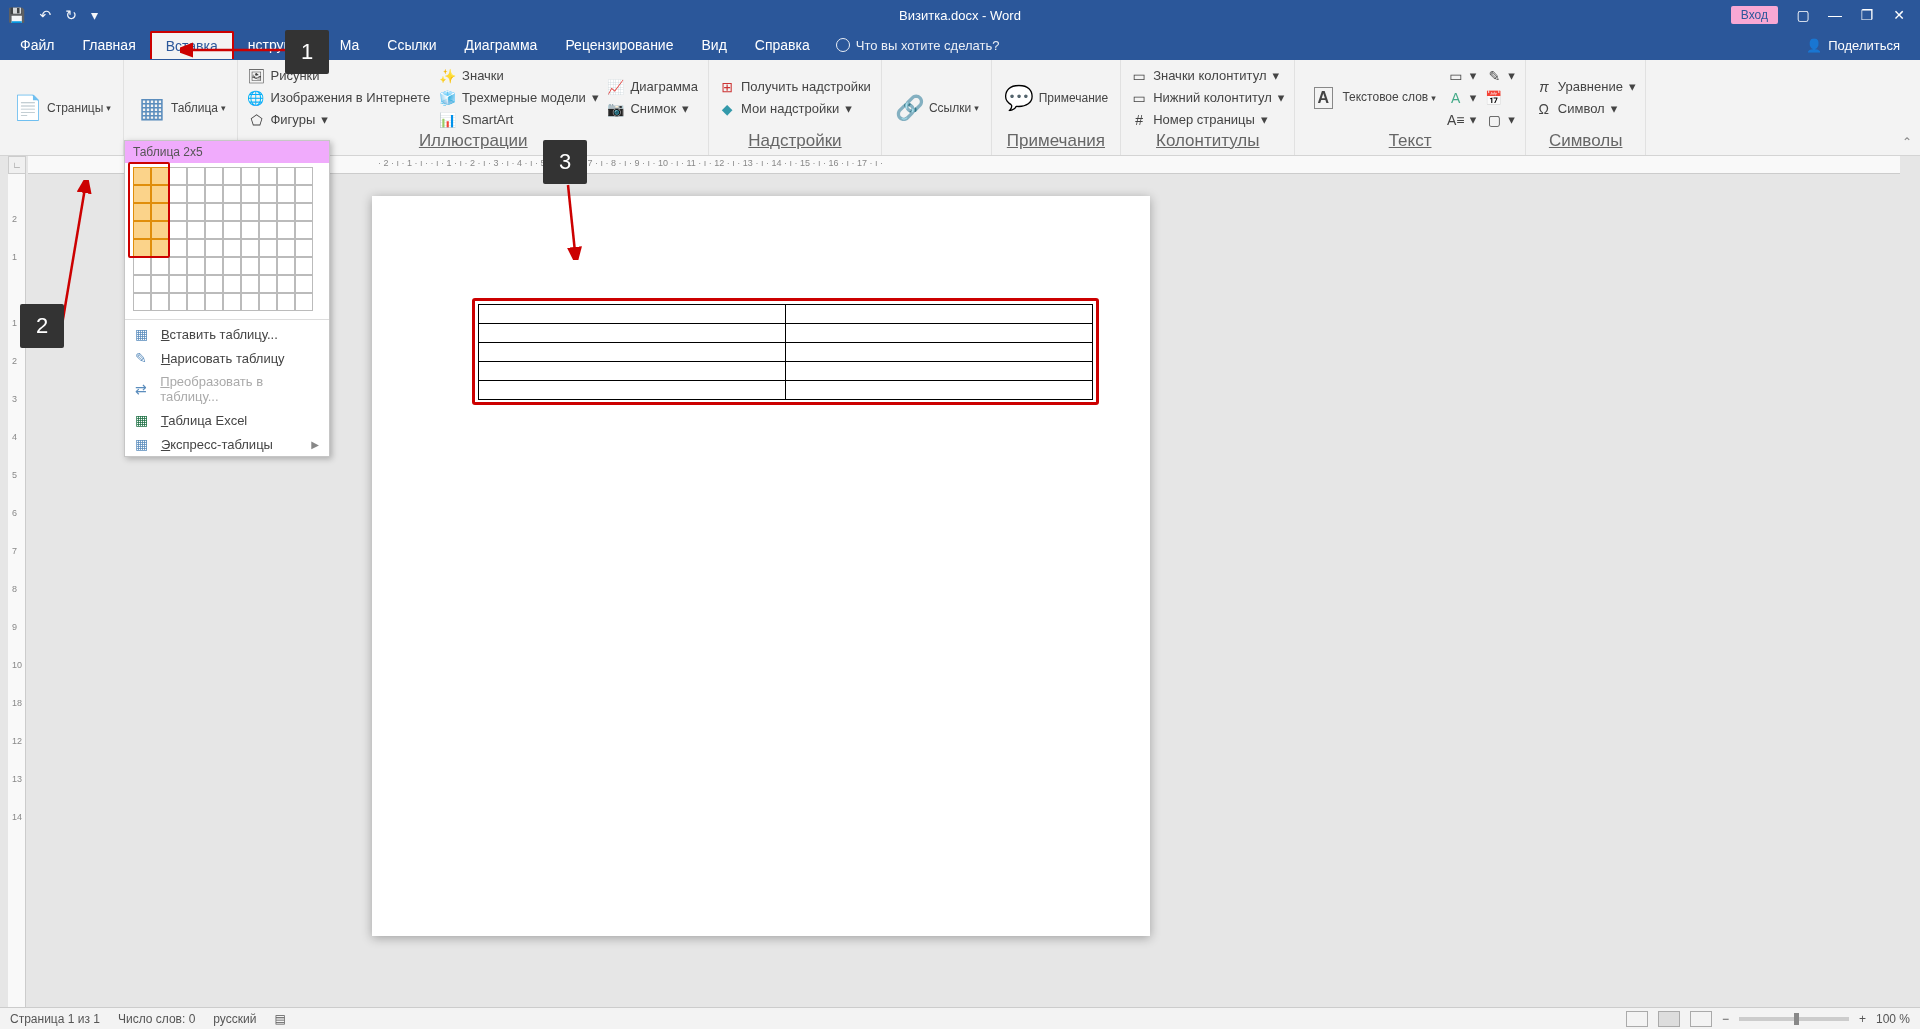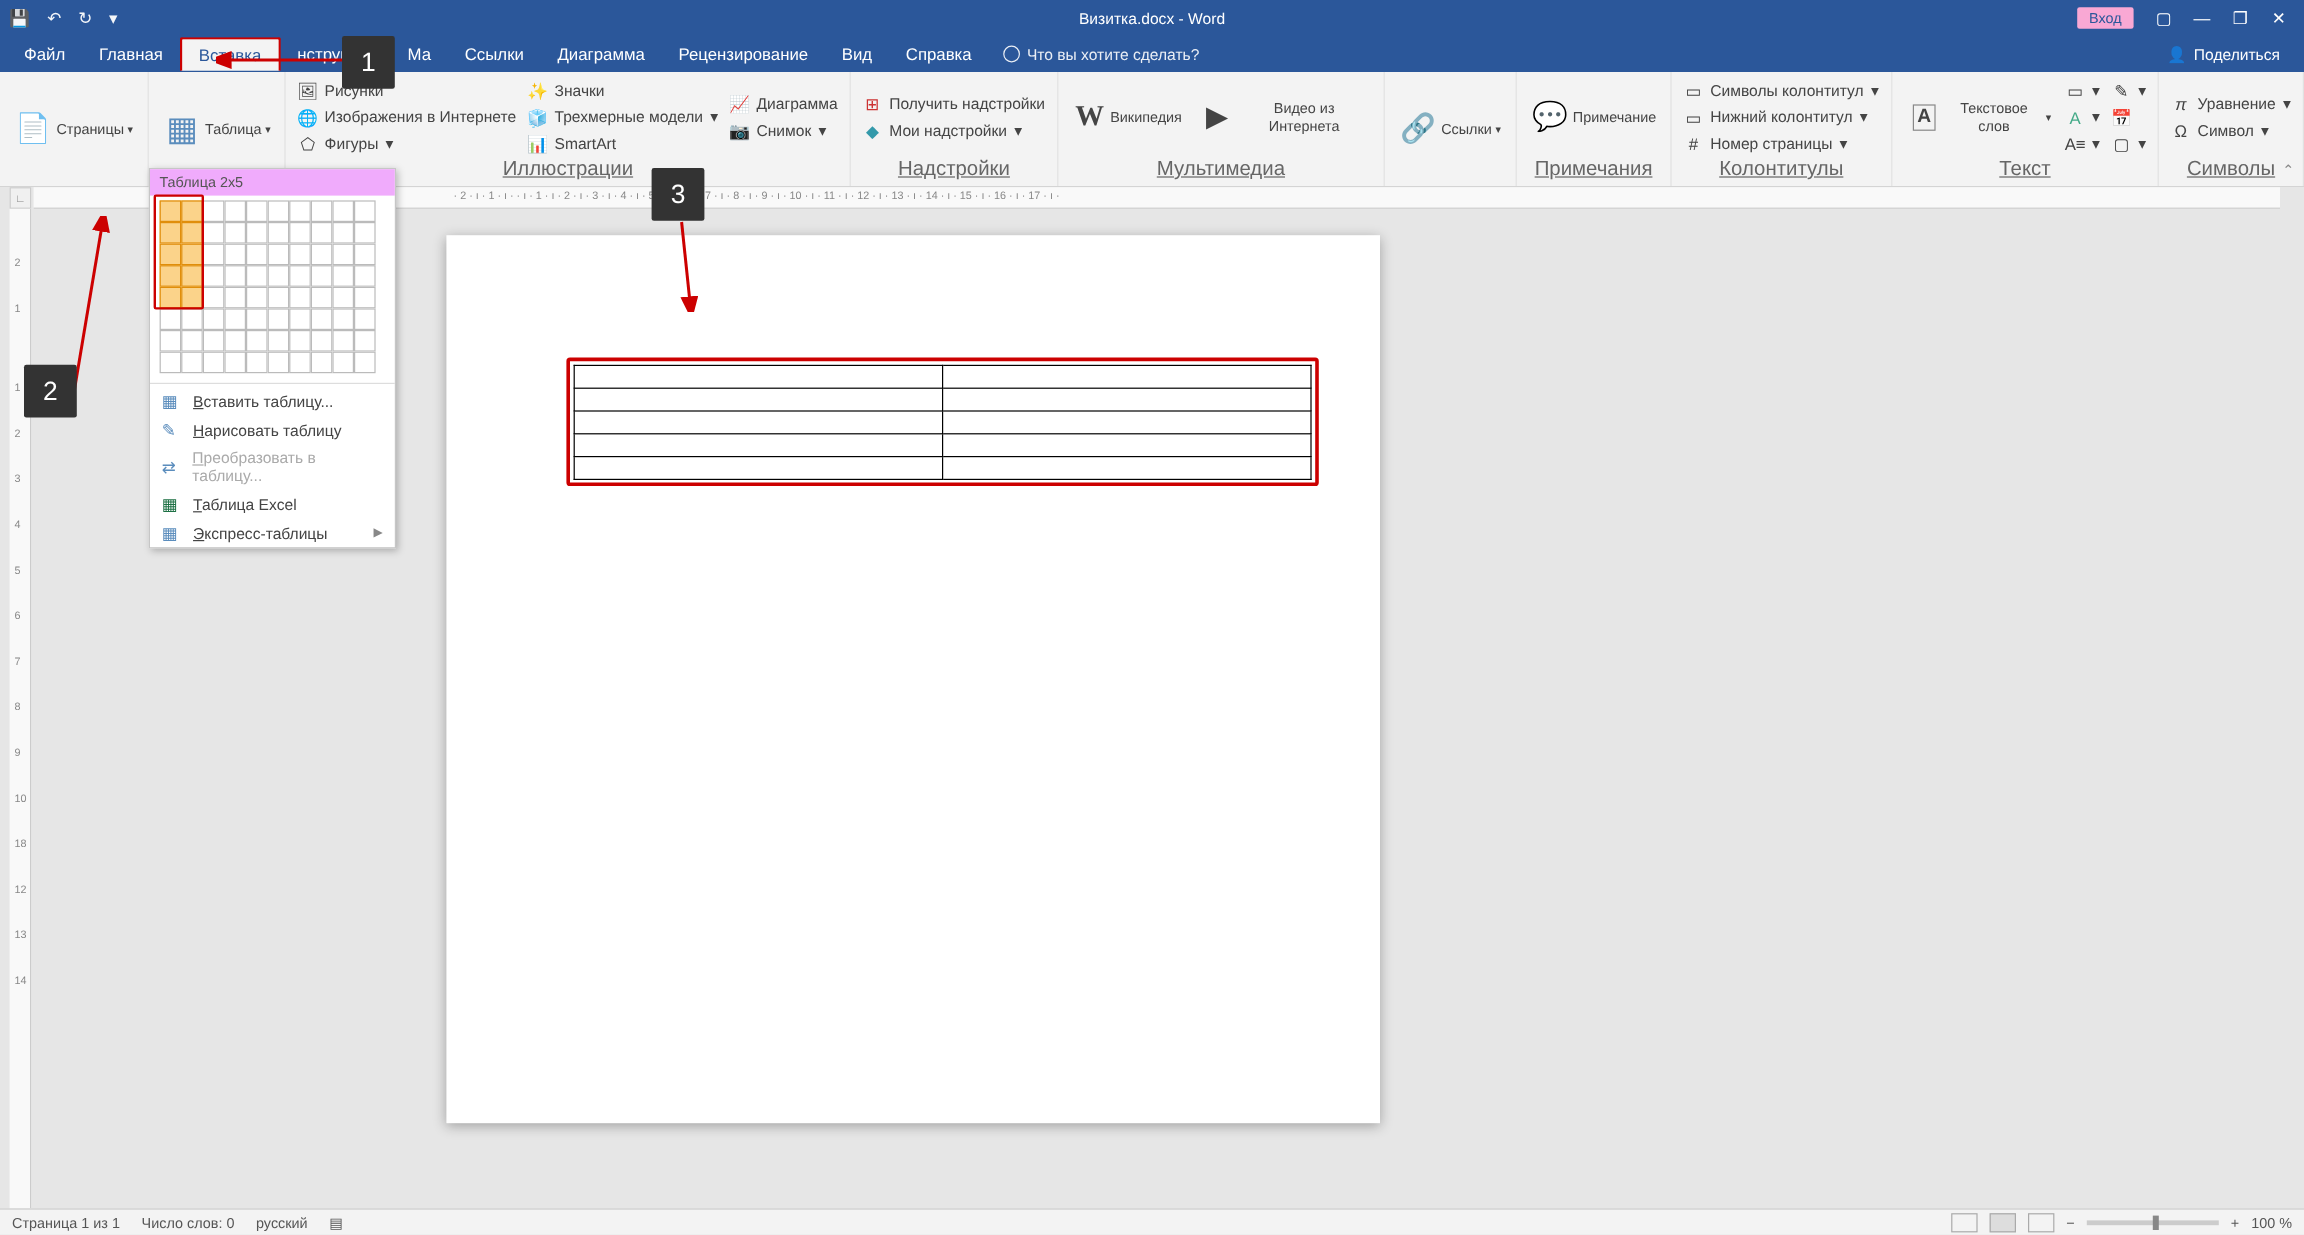--- a/index.html
+++ b/index.html
@@ -290,33 +290,20 @@
         <div class="small-btn">
             <span class="ico ico-get"></span>
             <span>Получить надстройки</span>
           </div>
         <div class="small-btn"><span class="ico ico-my"></span><span>Мои надстройки</span> ▾</div>
       </div>
     </div>
     <div class="group-label">Надстройки</div>
   </div>
 
-  <div class="group">
-    <div class="group-body">
-      <div class="big-btn">
-          <span class="ico ico-w"></span>
-          <span>Википедия</span>
-        </div>
-      <div class="big-btn">
-          <span class="ico ico-video"></span>
-          <span style="text-align:center;line-height:1.2;">Видео из Интернета</span>
-        </div>
-    </div>
-    <div class="group-label">Мультимедиа</div>
-  </div>
 
   <div class="group">
     <div class="group-body">
       <div class="big-btn">
           <span class="ico ico-link"></span>
           <span>Ссылки</span>
           <span style="font-size:9px;">▾</span>
         </div>
     </div>
     <div class="group-label"></div>
@@ -328,21 +315,21 @@
           <span class="ico ico-comment"></span>
           <span>Примечание</span>
         </div>
     </div>
     <div class="group-label">Примечания</div>
   </div>
 
   <div class="group">
     <div class="group-body">
       <div class="col">
-        <div class="small-btn"><span class="ico ico-hdr"></span><span>Символы колонтитул</span> ▾</div>
+        <div class="small-btn"><span class="ico ico-hdr"></span><span>Значки колонтитул</span> ▾</div>
         <div class="small-btn"><span class="ico ico-ftr"></span><span>Нижний колонтитул</span> ▾</div>
         <div class="small-btn"><span class="ico ico-num"></span><span>Номер страницы</span> ▾</div>
       </div>
     </div>
     <div class="group-label">Колонтитулы</div>
   </div>
 
   <div class="group">
     <div class="group-body">
       <div class="big-btn">

